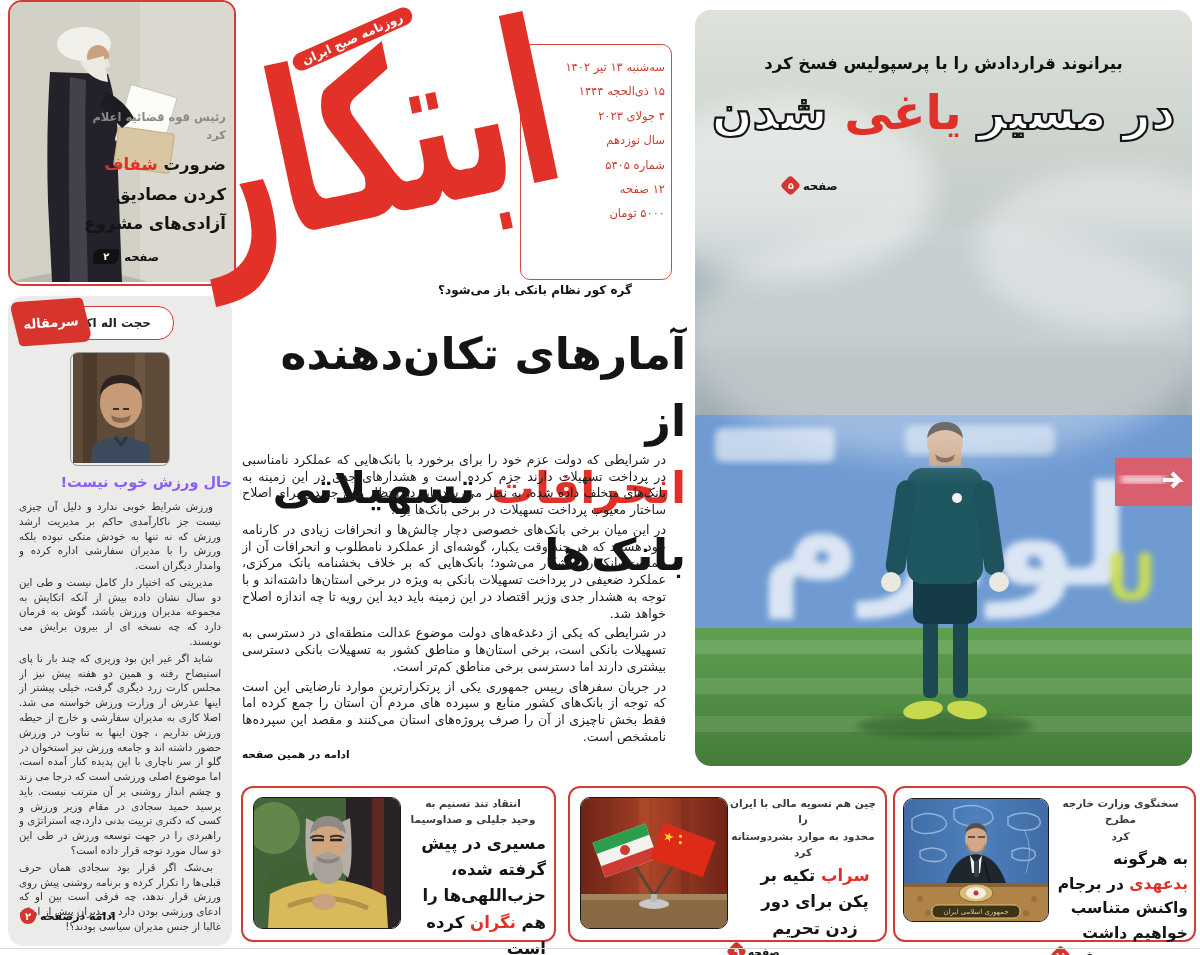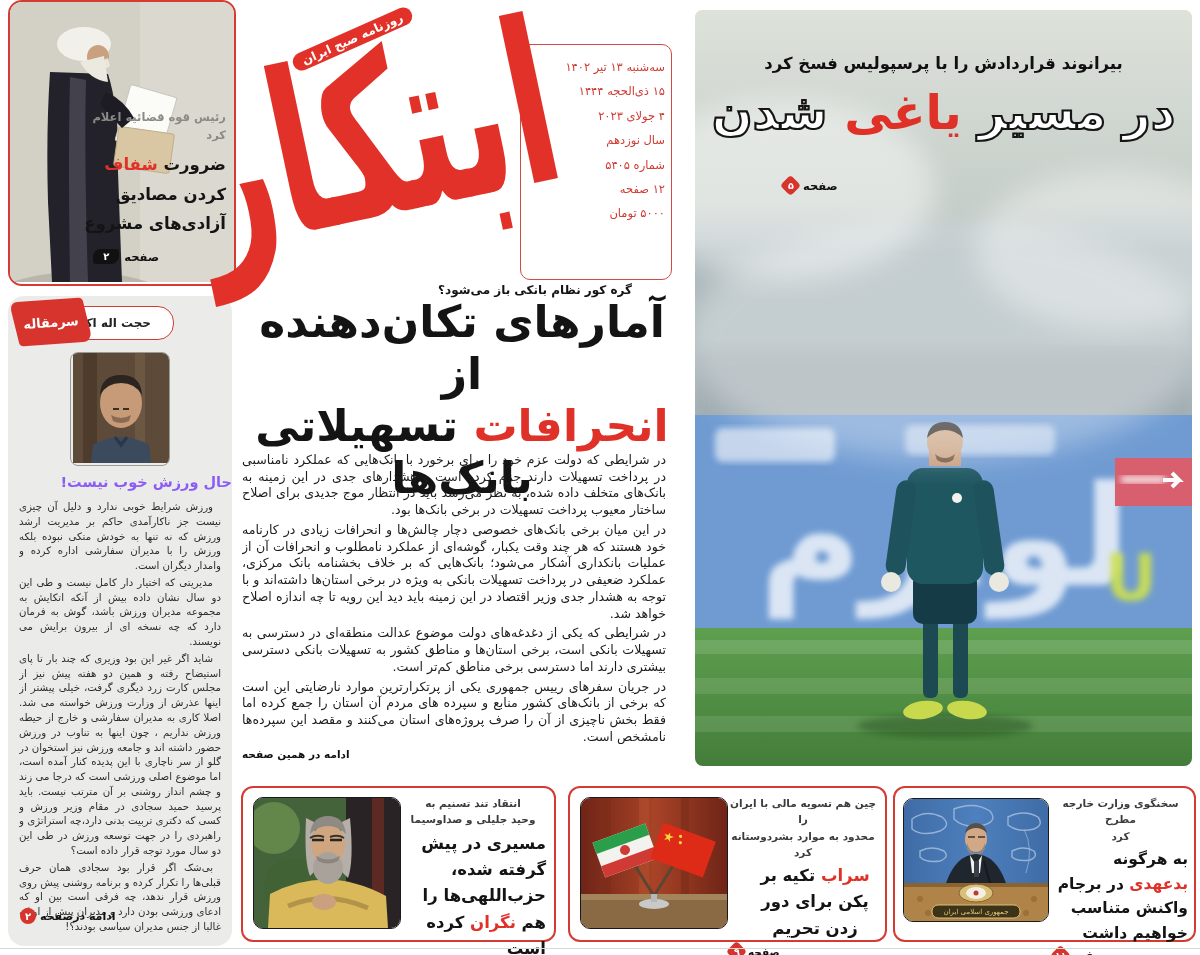--- a/index.html
+++ b/index.html
@@ -40,28 +40,28 @@
   
   .logo{left:230px;top:-18px;width:340px;height:300px;color:#e23128;font-size:150px;font-weight:bold;
         letter-spacing:-6px;transform:rotate(-12deg) scale(.92,1.5);transform-origin:50% 50%;
         text-align:center;line-height:300px;z-index:3;pointer-events:none;}
   .tagline{left:288px;top:30px;transform:rotate(-24deg);background:#e23128;color:#fff;
            font-size:12px;font-weight:bold;padding:2px 10px;border-radius:10px;z-index:4;}
   .datebox{left:520px;top:44px;width:138px;height:214px;border:1.5px solid #d24a42;border-radius:10px;
            padding:10px 6px;color:#cf3a32;font-size:11.5px;line-height:2.12;text-align:right;z-index:2;}
   
   .m-kicker{left:385px;top:283px;width:300px;text-align:center;font-size:12px;font-weight:bold;color:#141414;}
-  .m-h1{left:238px;top:296px;width:448px;text-align:center;color:#141414;font-weight:bold;
-        font-size:44px;line-height:52px;letter-spacing:-2px;}
+  .m-h1{left:238px;top:320px;width:448px;color:#141414;font-weight:bold;
+        font-size:44px;line-height:67px;letter-spacing:-2px;}
   .m-body{left:242px;top:452px;width:424px;height:292px;overflow:hidden;font-size:12.6px;
           line-height:1.33;color:#1c1c1c;text-align:justify;}
   .m-body p{margin:0 0 3px 0;}
   .m-cont{left:242px;top:748px;font-size:10.5px;font-weight:bold;color:#111;}
   
-  .panel{left:695px;top:10px;width:497px;height:756px;border-radius:8px;overflow:hidden;
+  .panel{left:695px;top:10px;width:497px;height:756px;border-radius:16px;overflow:hidden;
          background:#d8ded9;}
   .panel svg{position:absolute;left:0;top:0;}
   .p-kicker{position:absolute;left:0;top:44px;width:100%;text-align:center;font-size:16.5px;
             font-weight:bold;color:#101010;z-index:5;}
   .p-title{position:absolute;left:0;top:74px;width:100%;text-align:center;font-size:48px;
            font-weight:bold;letter-spacing:-1px;z-index:5;}
   .outline{color:#fff;-webkit-text-stroke:2.2px #151515;text-shadow:0 0 1px #151515;}
   .solidred{color:#e03129;-webkit-text-stroke:0;}
   .p-page{position:absolute;left:88px;top:168px;z-index:5;display:flex;align-items:center;gap:5px;
           font-size:11.5px;font-weight:bold;color:#111;}
@@ -157,21 +157,21 @@
 
   <div class="abs m-kicker">گره کور نظام بانکی باز می‌شود؟</div>
   <div class="abs m-h1">
     <div>آمارهای تکان‌دهنده از</div>
     <div><span class="red">انحرافات</span><span> تسهیلاتی بانک‌ها</span></div>
   </div>
   <div class="abs m-body">
     <p>در شرایطی که دولت عزم خود را برای برخورد با بانک‌هایی که عملکرد نامناسبی در پرداخت تسهیلات دارند جزم کرده است و هشدارهای جدی در این زمینه به بانک‌های متخلف داده شده، به نظر می‌رسد باید در انتظار موج جدیدی برای اصلاح ساختار معیوب پرداخت تسهیلات در برخی بانک‌ها بود.</p>
     <p>در این میان برخی بانک‌های خصوصی دچار چالش‌ها و انحرافات زیادی در کارنامه خود هستند که هر چند وقت یکبار، گوشه‌ای از عملکرد نامطلوب و انحرافات آن از عملیات بانکداری آشکار می‌شود؛ بانک‌هایی که بر خلاف بخشنامه بانک مرکزی، عملکرد ضعیفی در پرداخت تسهیلات بانکی به ویژه در برخی استان‌ها داشته‌اند و با توجه به هشدار جدی وزیر اقتصاد در این زمینه باید دید این رویه تا چه اندازه اصلاح خواهد شد.</p>
     <p>در شرایطی که یکی از دغدغه‌های دولت موضوع عدالت منطقه‌ای در دسترسی به تسهیلات بانکی است، برخی استان‌ها و مناطق کشور به تسهیلات بانکی دسترسی بیشتری دارند اما دسترسی برخی مناطق کم‌تر است.</p>
-    <p>در جریان سفرهای رییس جمهوری یکی از پرتکرارترین موارد نارضایتی این است که برخی از بانک‌های کشور منابع و سپرده های مردم آن استان را جمع کرده اما فقط بخش ناچیزی از آن را صرف پروژه‌های استان می‌کنند و مقصد این سپرده‌ها نامشخص است.</p>
+    <p>در جریان سفرهای رییس جمهوری یکی از پرتکرارترین موارد نارضایتی این است که توجه از بانک‌های کشور منابع و سپرده های مردم آن استان را جمع کرده اما فقط بخش ناچیزی از آن را صرف پروژه‌های استان می‌کنند و مقصد این سپرده‌ها نامشخص است.</p>
   </div>
   <div class="abs m-cont">ادامه در همین صفحه</div>
 
   <div class="abs panel">
     <svg width="497" height="756" viewBox="0 0 497 756">
       <defs>
         <linearGradient id="sky" x1="0" y1="0" x2="0" y2="1">
           <stop offset="0" stop-color="#dde2da"></stop>
             <stop offset="0.45" stop-color="#c6cec9"></stop>
             <stop offset="0.56" stop-color="#a9b6ba"></stop>

